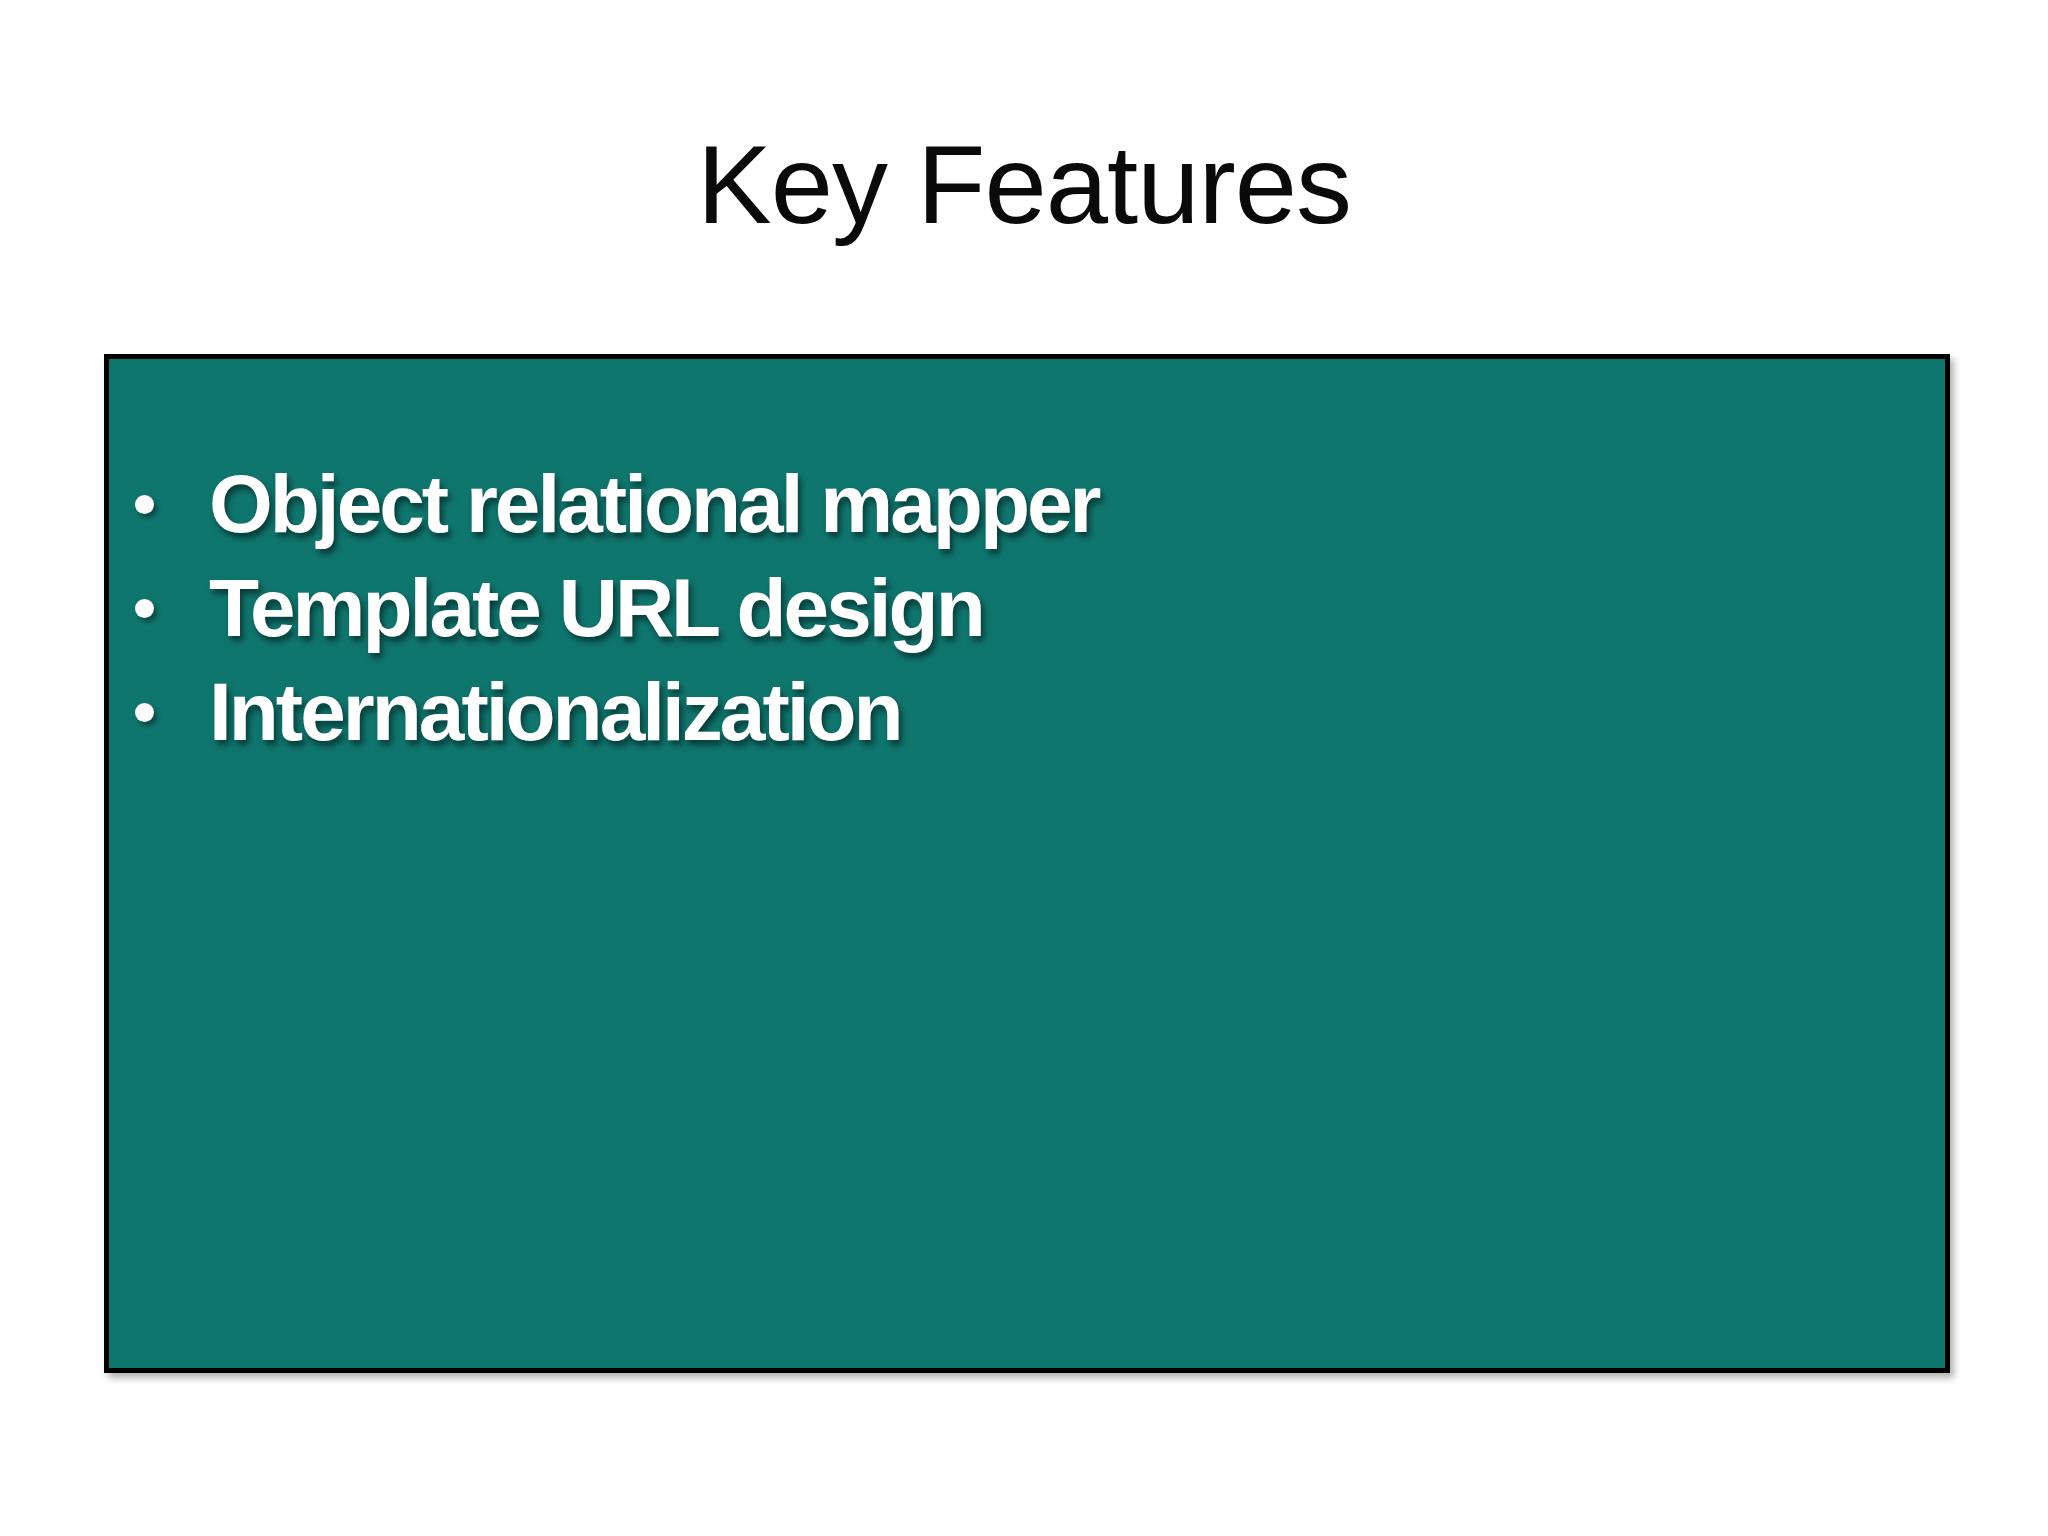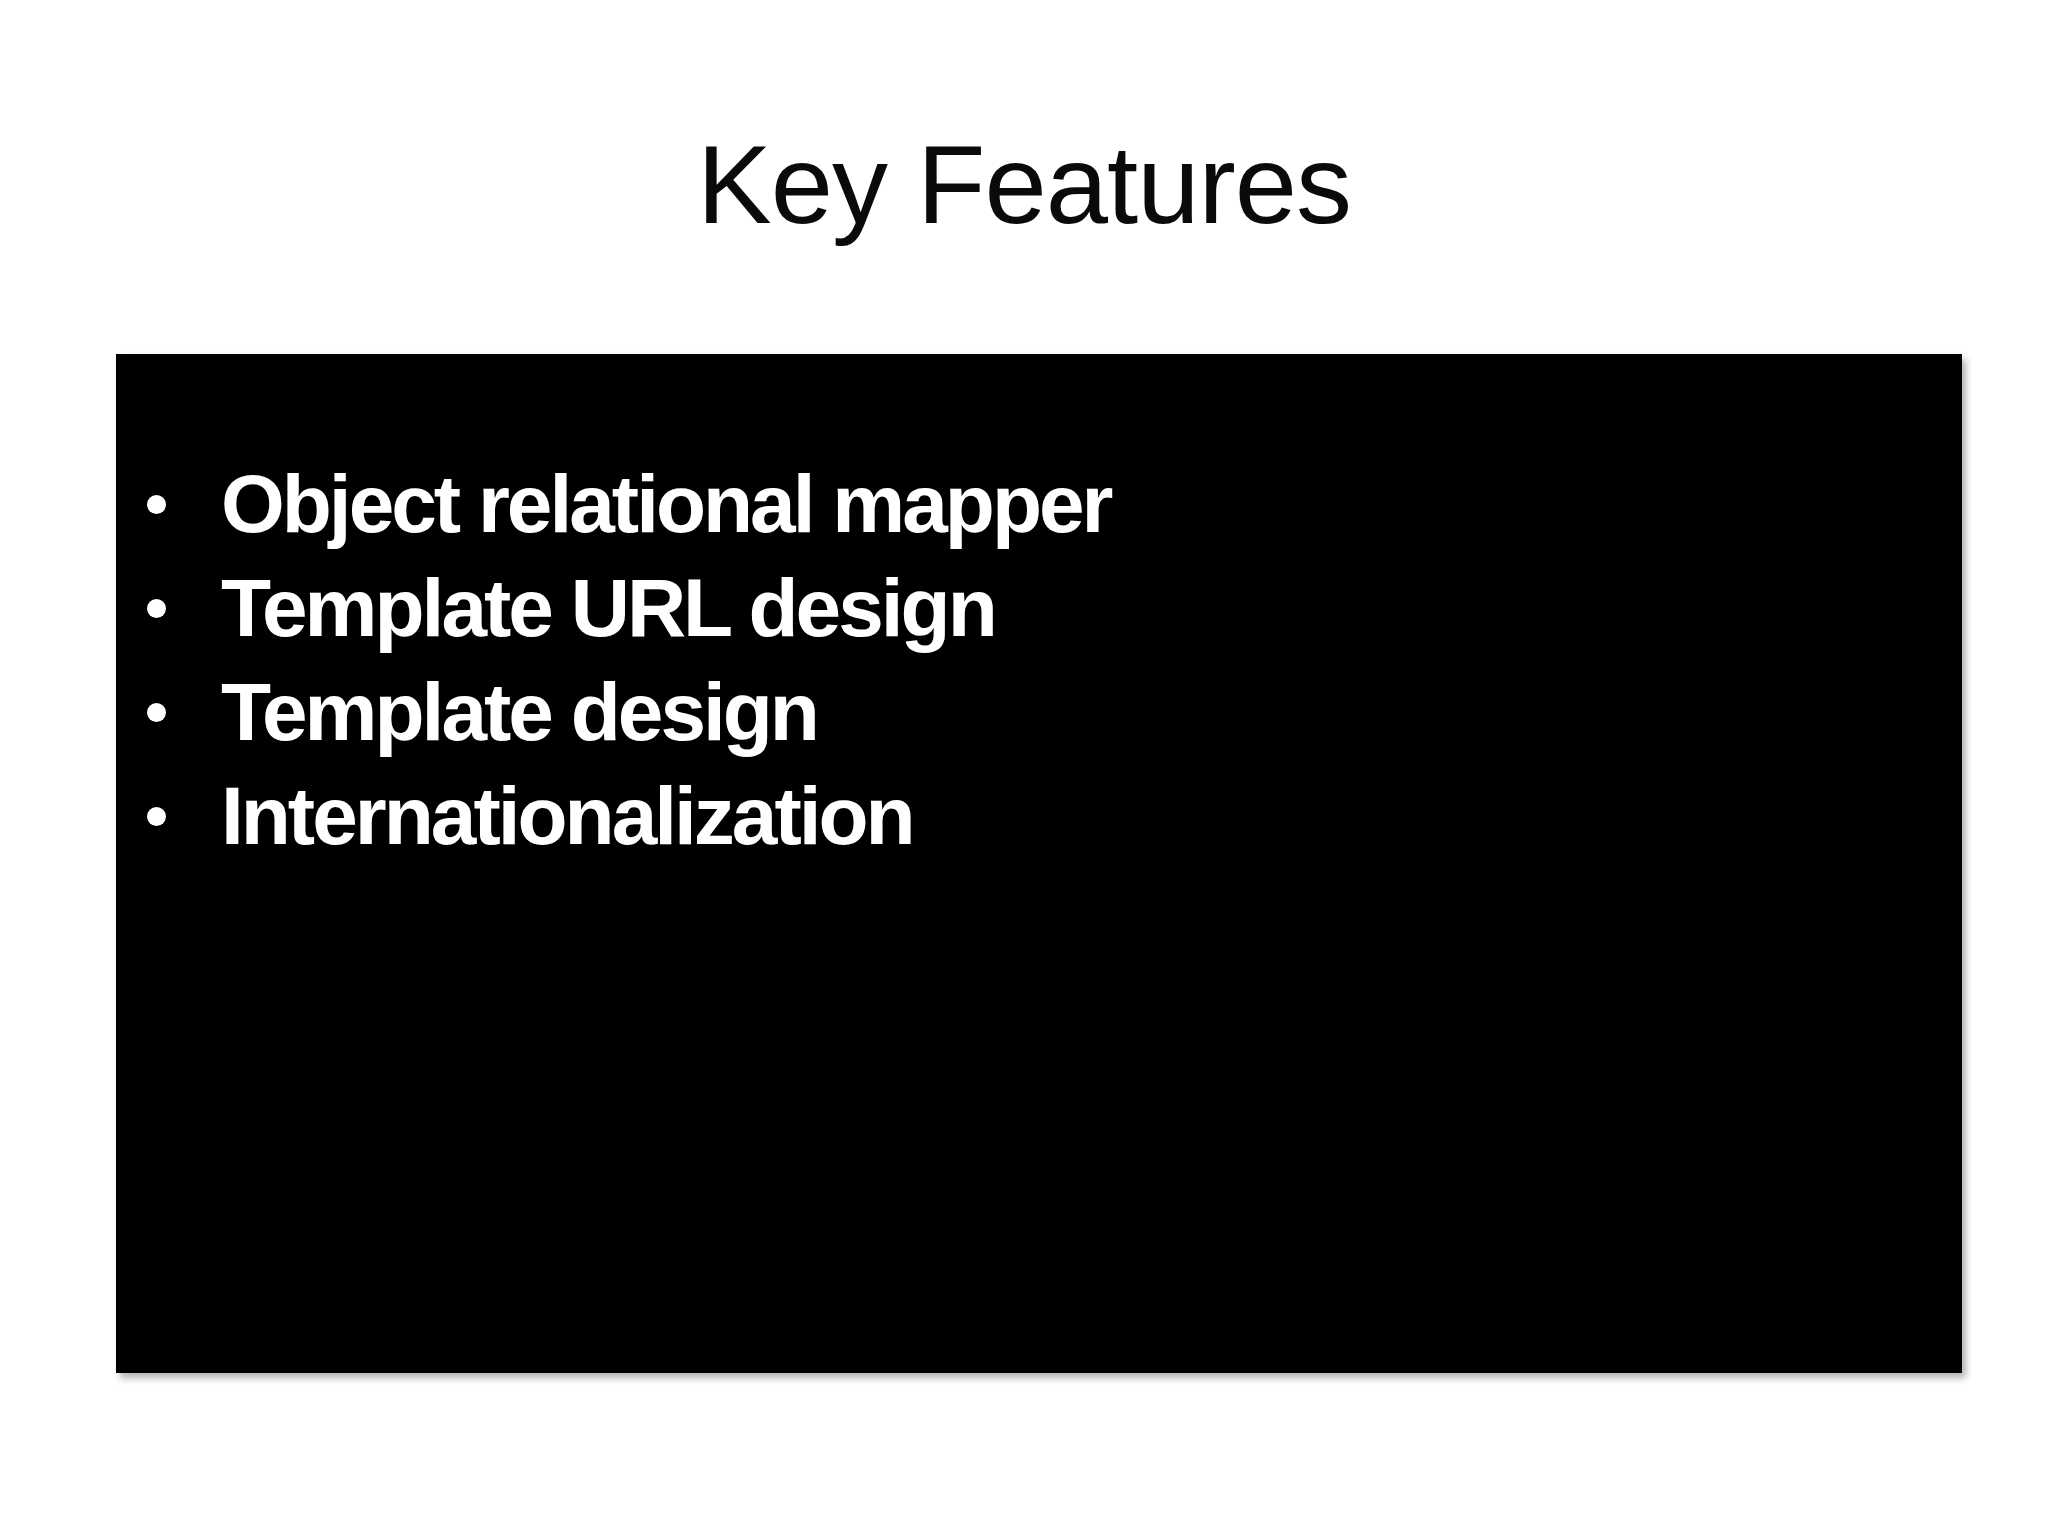--- a/index.html
+++ b/index.html
@@ -24,25 +24,25 @@
     text-align: center;
     font-family: "Liberation Sans", sans-serif;
     font-size: 112px;
     font-weight: 400;
     letter-spacing: -1px;
     color: #0a0a0a;
     white-space: nowrap;
   }
   .feature-box {
     position: absolute;
-    left: 116px;
+    left: 104px;
     top: 354px;
     width: 1846px;
     height: 1019px;
-    background: #000000;
+    background: #0f766e;
     border: 5px solid #000000;
     box-shadow: 4px 5px 7px rgba(0,0,0,0.30);
   }
   .bullet-list {
     list-style: none;
     margin: 0;
     padding: 93px 0 0 0;
   }
   .bullet-item {
     display: flex;
@@ -84,24 +84,20 @@
         <span class="bullet-dot"></span>
         <span class="bullet-label">Object relational mapper</span>
       </li>
 
 
       <li class="bullet-item">
         <span class="bullet-dot"></span>
         <span class="bullet-label">Template URL design</span>
       </li>
 
-      <li class="bullet-item">
-        <span class="bullet-dot"></span>
-        <span class="bullet-label">Template design</span>
-      </li>
 
 
       <li class="bullet-item">
         <span class="bullet-dot"></span>
         <span class="bullet-label">Internationalization</span>
       </li>
 
     </ul>
   </div>
 

